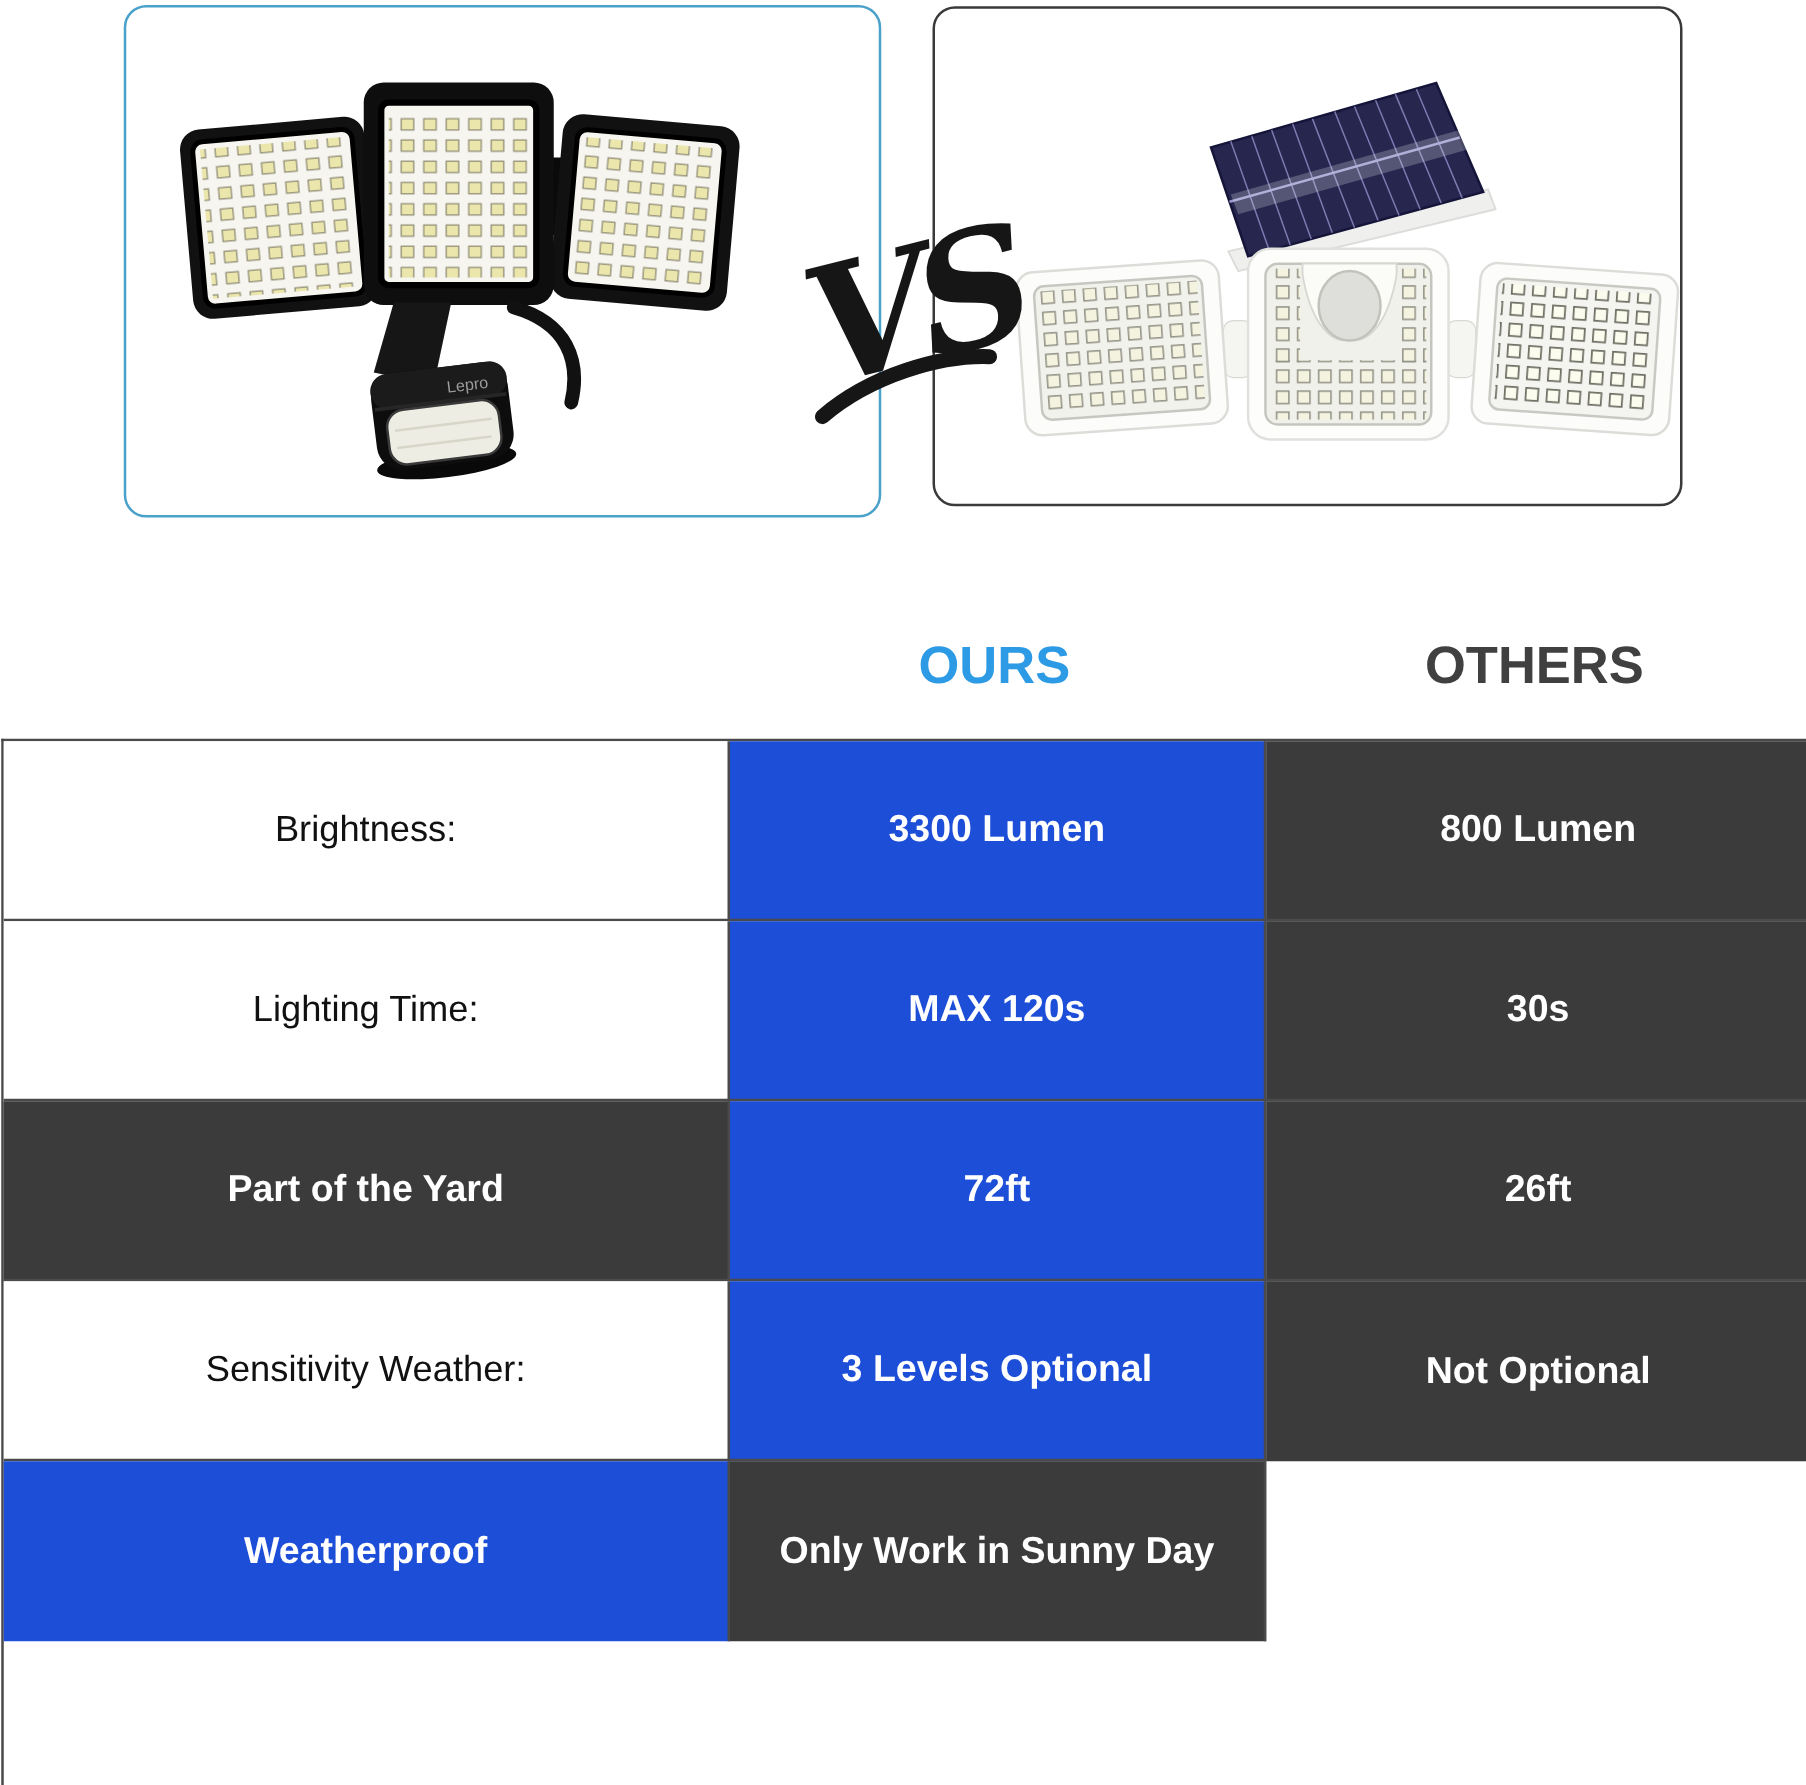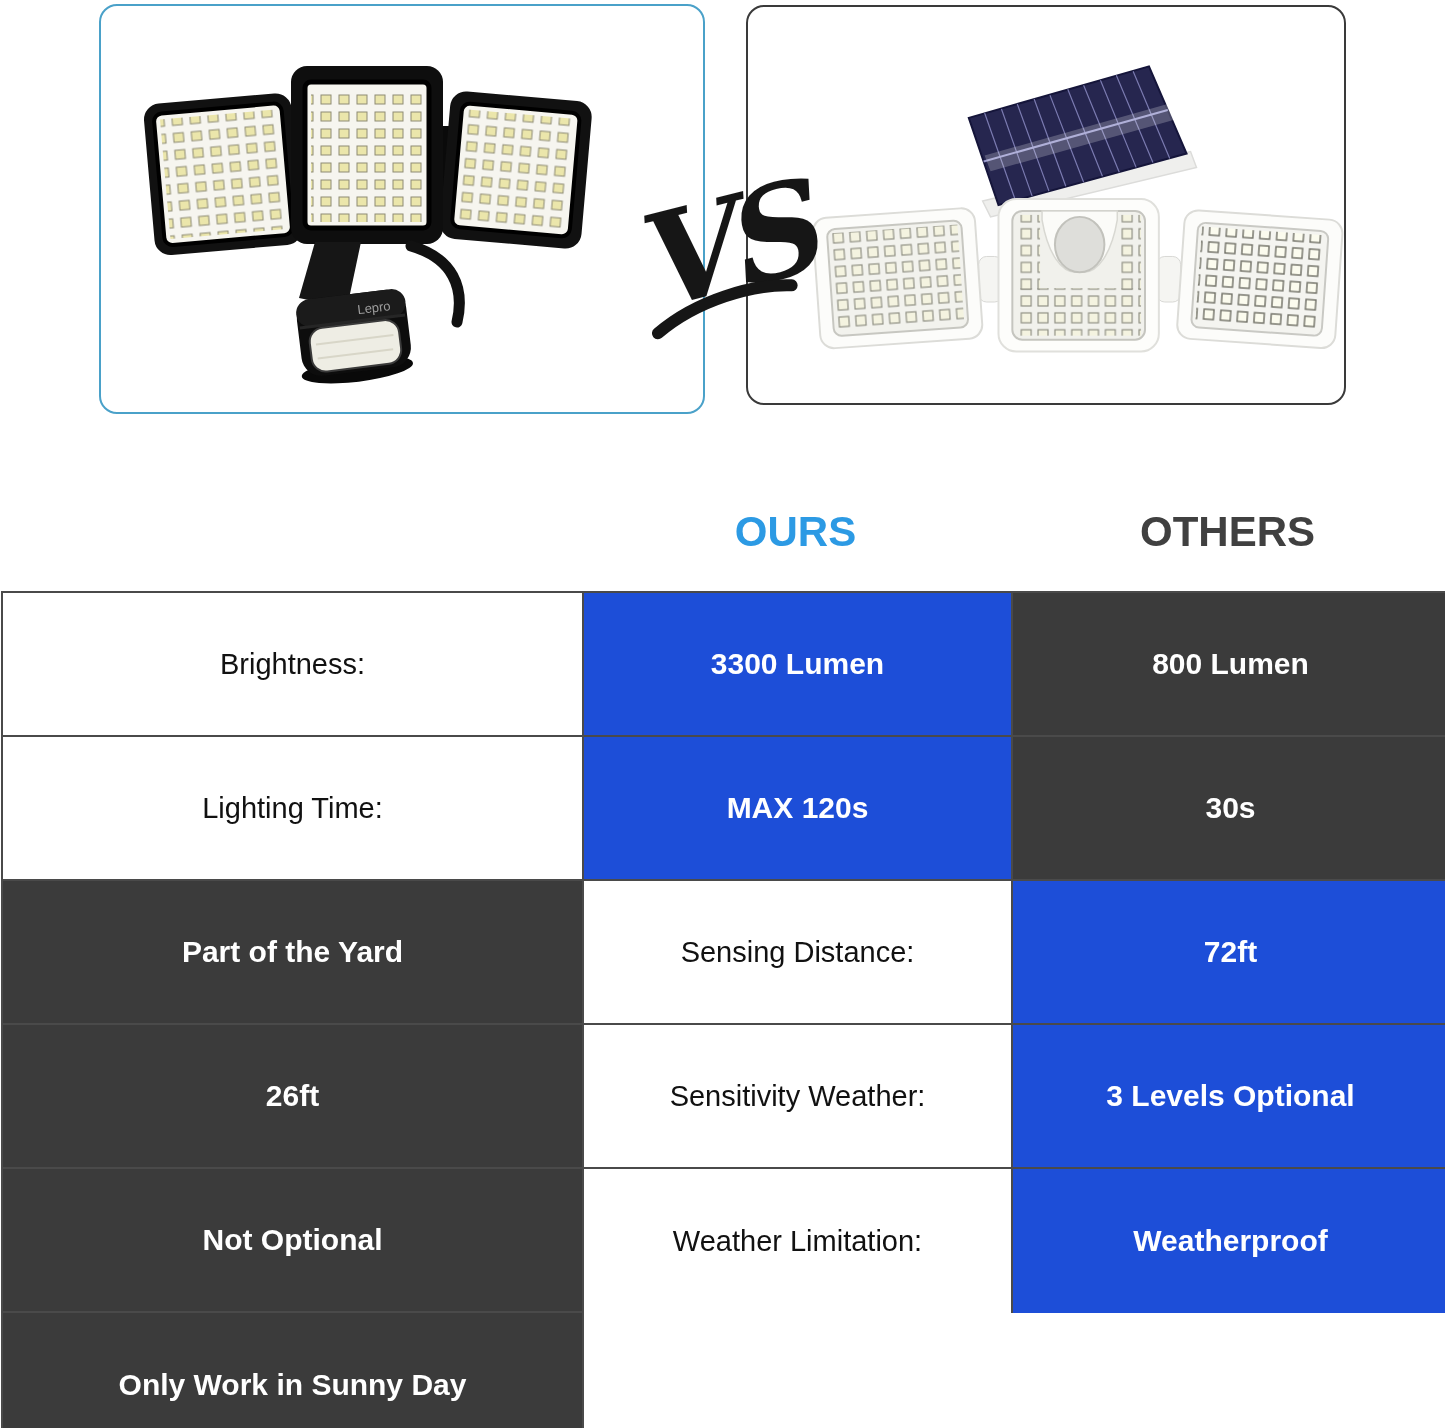--- a/index.html
+++ b/index.html
@@ -161,26 +161,24 @@
     <div class="cell lbl-cell">Brightness:</div>
     <div class="cell ours-cell">3300 Lumen</div>
     <div class="cell others-cell">800 Lumen</div>
 
     <div class="cell lbl-cell">Lighting Time:</div>
     <div class="cell ours-cell">MAX 120s</div>
     <div class="cell others-cell">30s</div>
 
     <div class="cell others-cell">Part of the Yard</div>
 
-    <div class="cell lbl-cell">Sensing Distance:</div>
     <div class="cell ours-cell">72ft</div>
     <div class="cell others-cell">26ft</div>
 
     <div class="cell lbl-cell">Sensitivity Weather:</div>
     <div class="cell ours-cell">3 Levels Optional</div>
     <div class="cell others-cell">Not Optional</div>
 
-    <div class="cell lbl-cell">Weather Limitation:</div>
     <div class="cell ours-cell">Weatherproof</div>
     <div class="cell others-cell">Only Work in Sunny Day</div>
   </div>
 
 </div>
 
 </body></html>

